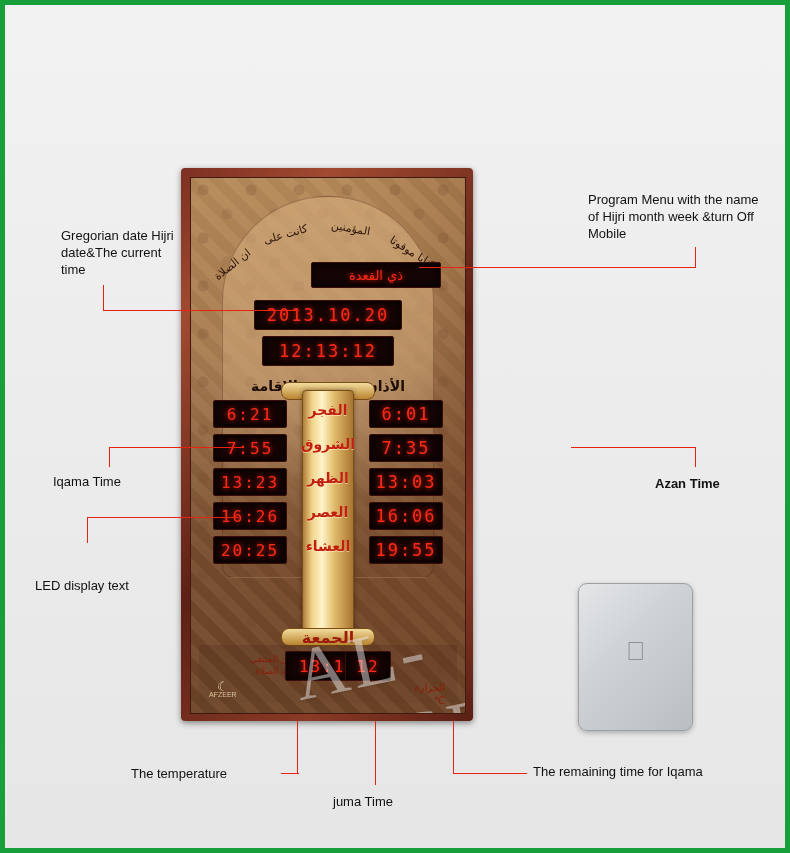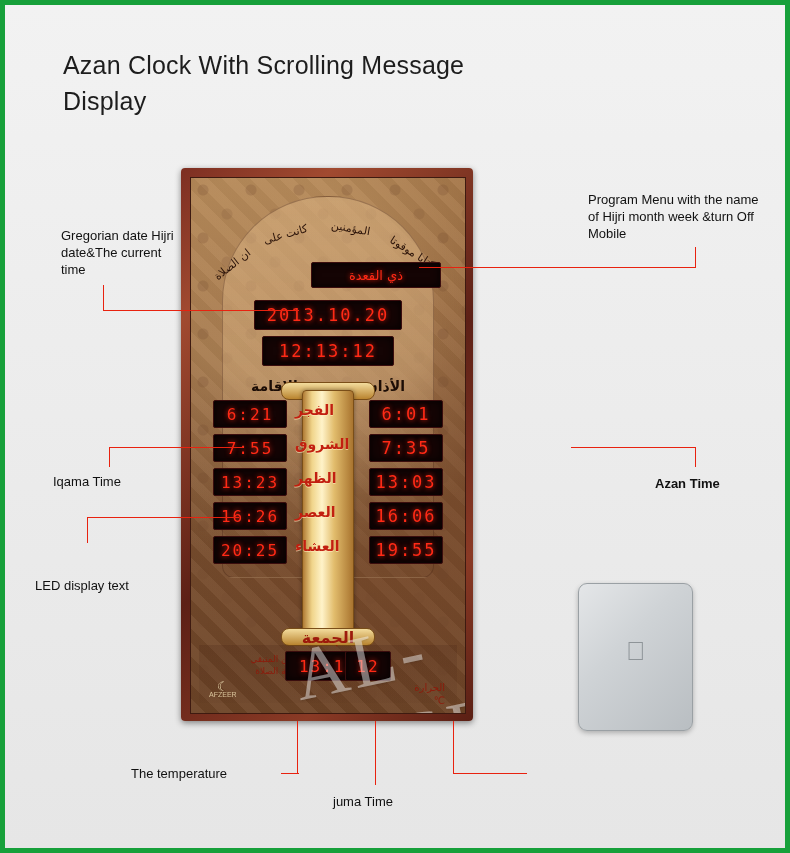--- a/index.html
+++ b/index.html
@@ -143,21 +143,21 @@
   .row .iq{
     position:absolute; left:22px; top:0; width:72px; height:26px;
     font-size:16px;
   }
   .row .az{
     position:absolute; right:22px; top:0; width:72px; height:26px;
     font-size:17px;
   }
   .row .nm{
     position:absolute; left:50%; transform:translateX(-50%);
-    top:2px; width:66px; text-align:left;
+    top:2px; width:66px; text-align:center;
     color:#c21f10; font-size:14px; font-weight:bold;
     font-family:"DejaVu Sans", sans-serif;
     text-shadow:0 1px 0 rgba(255,235,190,.6);
   }
   
   .juma-label{
     position:absolute; left:50%; transform:translateX(-50%);
     top:450px; width:120px; text-align:center;
     color:#9d1a0c; font-size:16px; font-weight:bold;
     font-family:"DejaVu Sans", sans-serif;
@@ -228,21 +228,20 @@
     background:#e8220f;
   }
   .lh{ height:1px; }
   .lv{ width:1px; }
 </style>
 </head>
 <body>
 
 <div id="page">
 
-  <div class="title">Azan Clock With Scrolling Message Display</div>
 
   <div class="frame">
     <div class="frame-inner">
       <div class="pattern"></div>
       <div class="arch"></div>
 
       <div class="arc-text">
         <span style="left:20px;top:52px;transform:rotate(-38deg);font-size:11px;">ان الصلاة</span>
         <span style="left:72px;top:22px;transform:rotate(-16deg);font-size:11px;">كانت على</span>
         <span style="left:140px;top:16px;transform:rotate(10deg);font-size:11px;">المؤمنين</span>
@@ -333,16 +332,17 @@
   <div class="leader lh" style="left:82px;top:512px;width:152px;"></div>
   <div class="leader lv" style="left:82px;top:512px;height:26px;"></div>
 
   <div class="callout" style="left:126px;top:760px;width:150px;">The temperature</div>
   <div class="leader lv" style="left:292px;top:716px;height:52px;"></div>
   <div class="leader lh" style="left:276px;top:768px;width:18px;"></div>
 
   <div class="callout" style="left:328px;top:788px;width:120px;">juma Time</div>
   <div class="leader lv" style="left:370px;top:716px;height:64px;"></div>
 
+  <div class="callout" style="left:528px;top:758px;width:170px;">The remaining time for Iqama</div>
   <div class="leader lv" style="left:448px;top:716px;height:52px;"></div>
   <div class="leader lh" style="left:448px;top:768px;width:74px;"></div>
 
 </div>
 
 </body></html>

